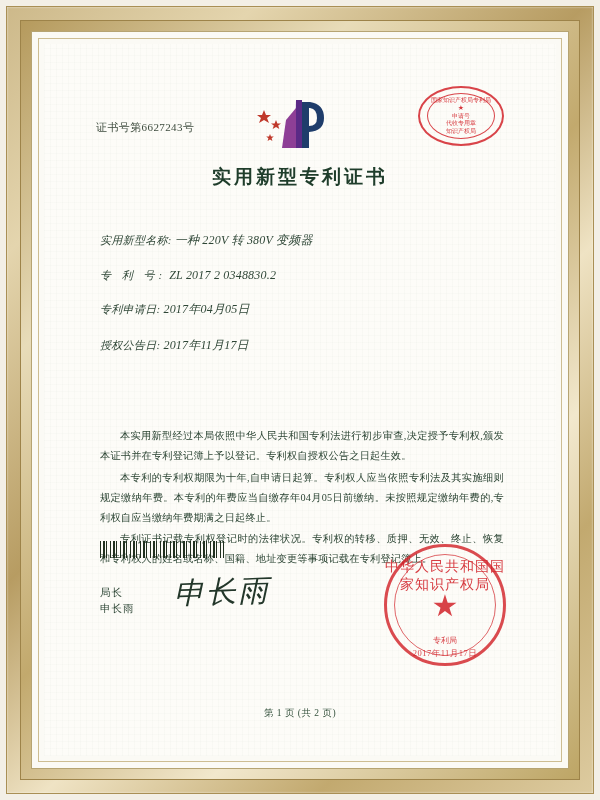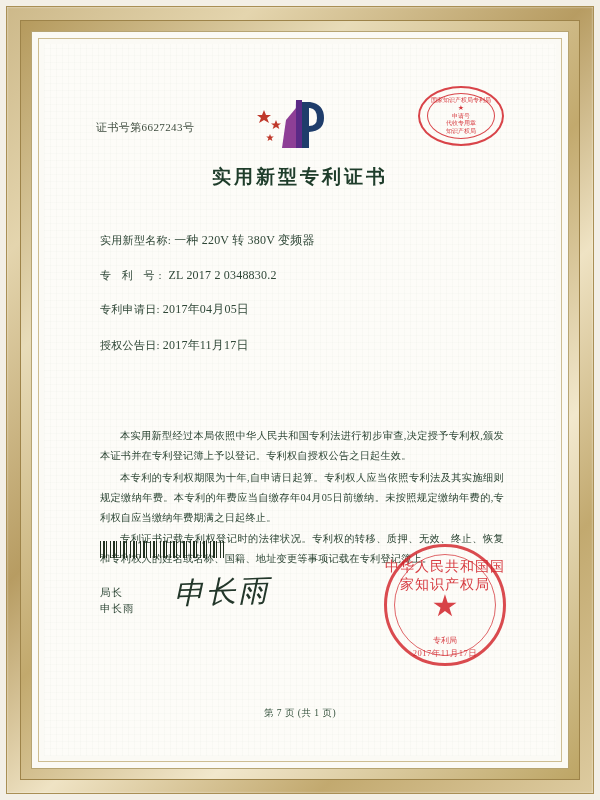--- a/index.html
+++ b/index.html
@@ -136,20 +136,21 @@
     right: 56px;
     top: 188px;
   }
   .field {
     display: flex;
     align-items: baseline;
     font-size: 11px;
     color: #2e4636;
     margin-bottom: 18.5px;
     letter-spacing: .3px;
+    font-style: italic;
   }
   .field .lbl {
     white-space: nowrap;
     font-size: 11px;
   }
   .field .val {
     margin-left: 3px;
     font-size: 12px;
     color: #2e4636;
     letter-spacing: .2px;
@@ -366,16 +367,16 @@
 
     <div class="seal-main">
       <div class="ring"></div>
       <div class="ring2"></div>
       <div class="arc">中华人民共和国国家知识产权局</div>
       <div class="star-big">★</div>
       <div class="arc-b">专利局</div>
       <div class="date-stamp">2017年11月17日</div>
     </div>
 
-    <div class="page-footer">第 7 页 (共 1 页)</div>
+    <div class="page-footer">第 1 页 (共 2 页)</div>
 
   </div>
 </div>
 
 </body></html>

